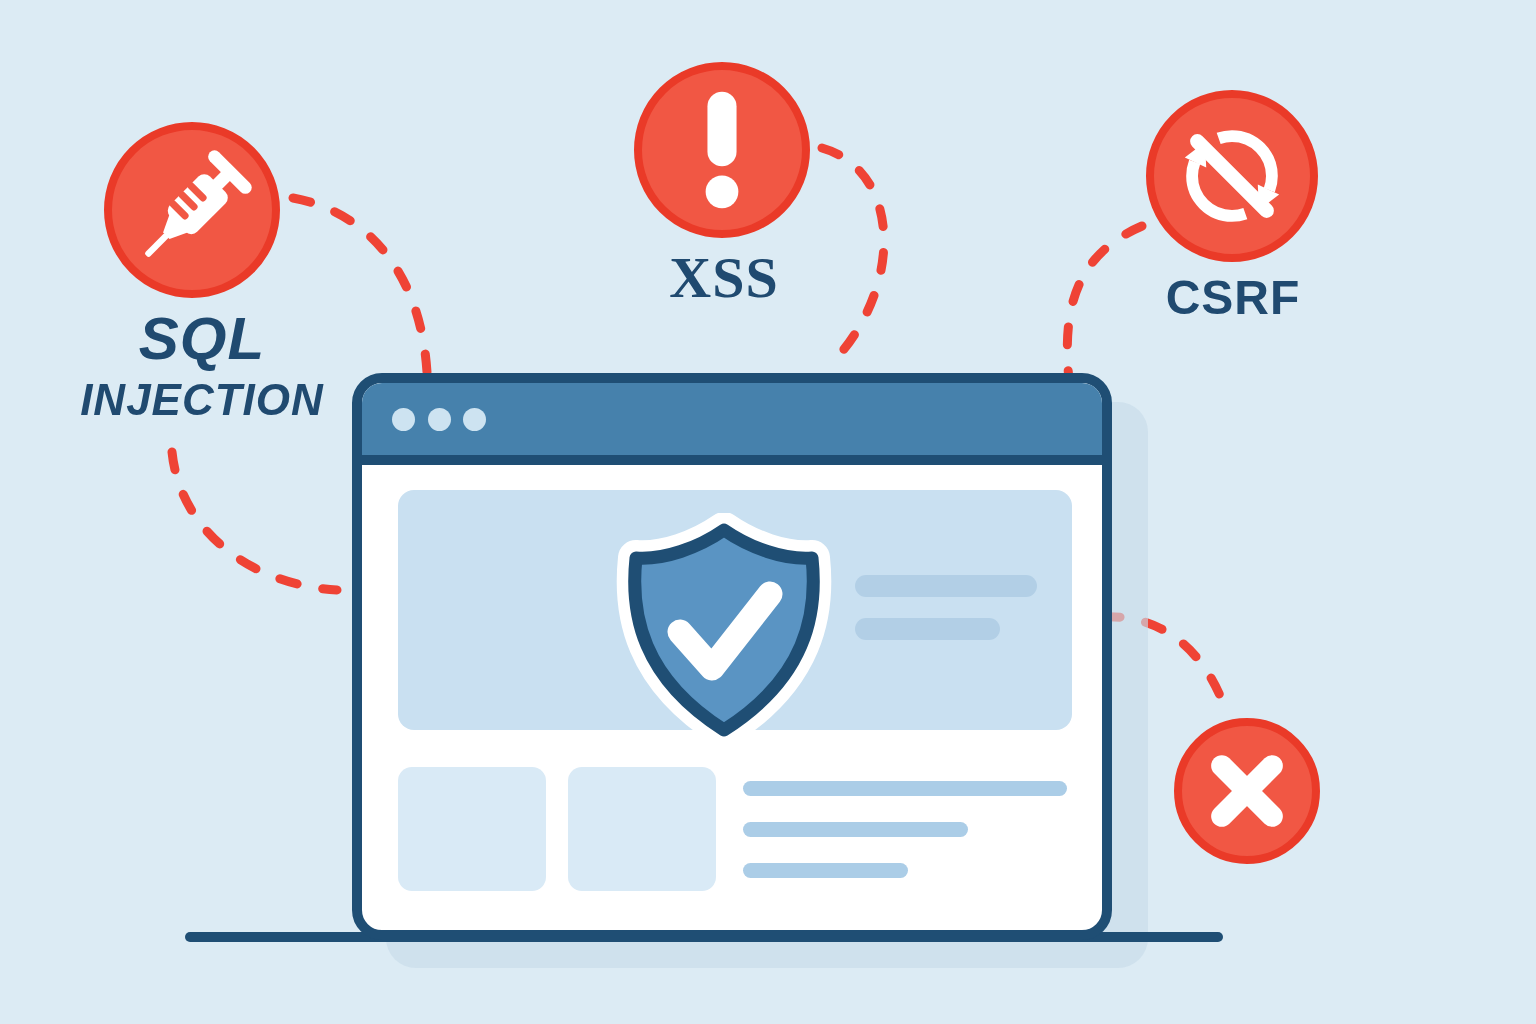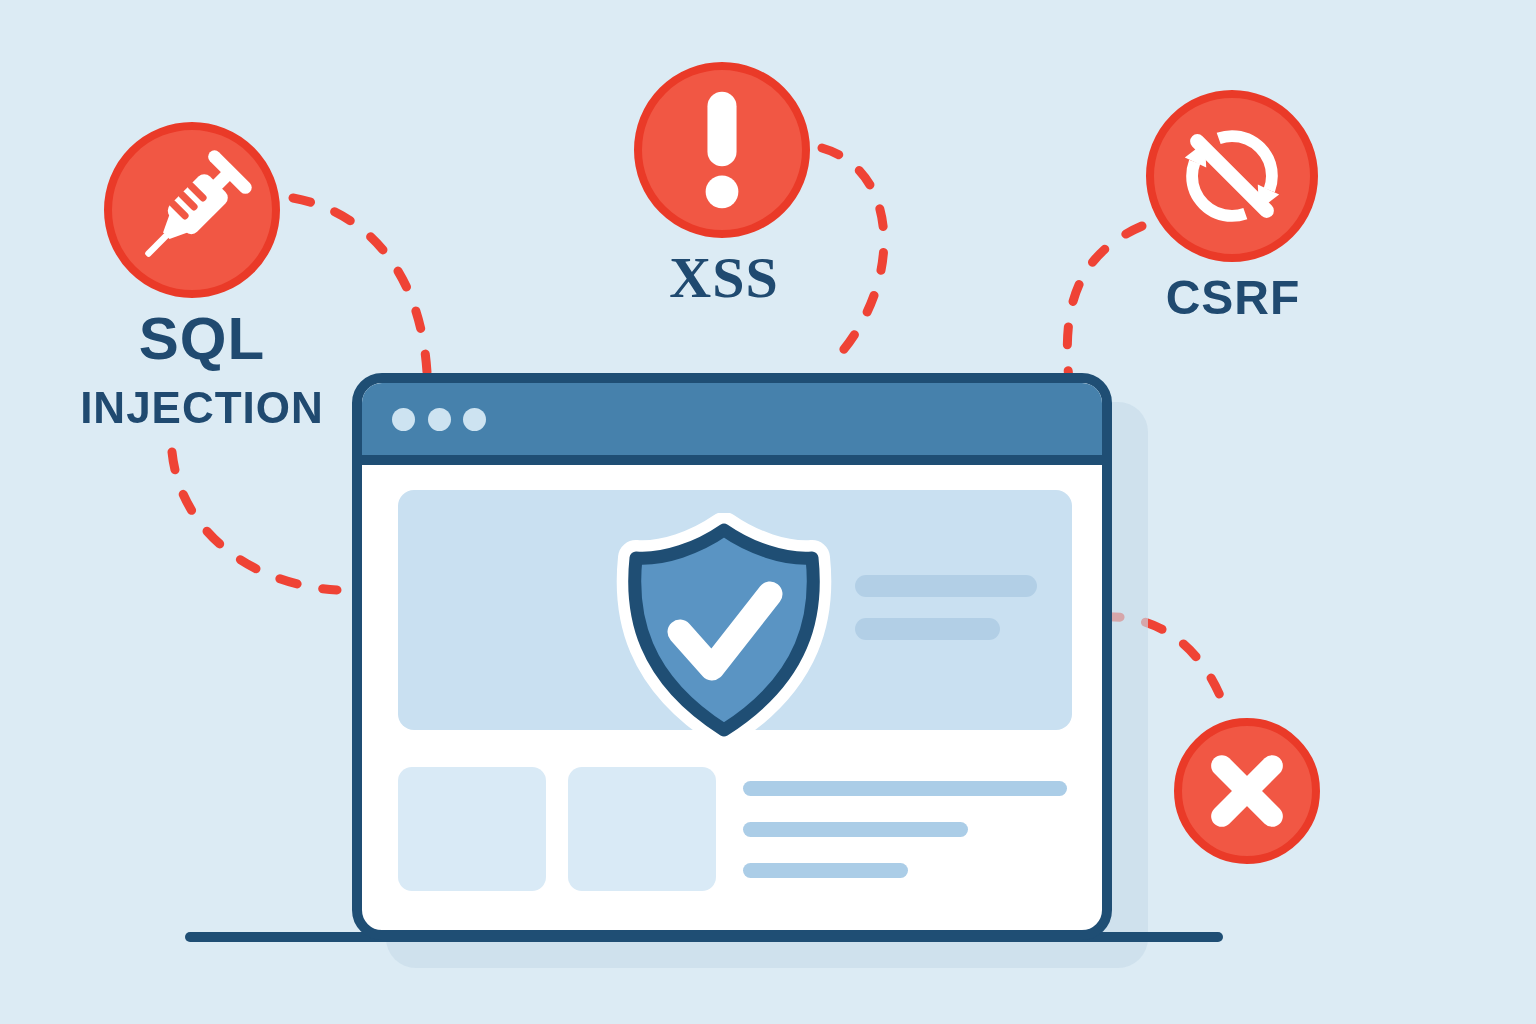--- a/index.html
+++ b/index.html
@@ -25,23 +25,23 @@
   .badge-x   {left:1174px;top:718px;width:146px;height:146px;}
   
   .threat-label{
     position:absolute;
     color:#204a70;
     font-weight:bold;
     text-align:center;
     letter-spacing:1px;
     line-height:1;
   }
-  .label-sql{left:20px;top:308px;width:364px;}
+  .label-sql{left:20px;top:308px;width:364px;font-style:italic;}
   .label-sql .line1{font-size:60px;line-height:62px;}
-  .label-sql .line2{font-size:44px;line-height:48px;margin-top:14px;}
+  .label-sql .line2{font-size:44px;line-height:48px;margin-top:6px;}
   .label-xss{left:574px;top:249px;width:300px;font-size:58px;font-family:Liberation Serif, serif;}
   .label-csrf{left:1083px;top:274px;width:300px;font-size:48px;}
   
   .browser-shadow{
     position:absolute;left:386px;top:402px;width:762px;height:566px;
     background:#c7dbea;opacity:.65;border-radius:30px;
   }
   .ground-line{
     position:absolute;left:185px;top:932px;width:1038px;height:10px;
     background:#1f4e74;border-radius:5px;

